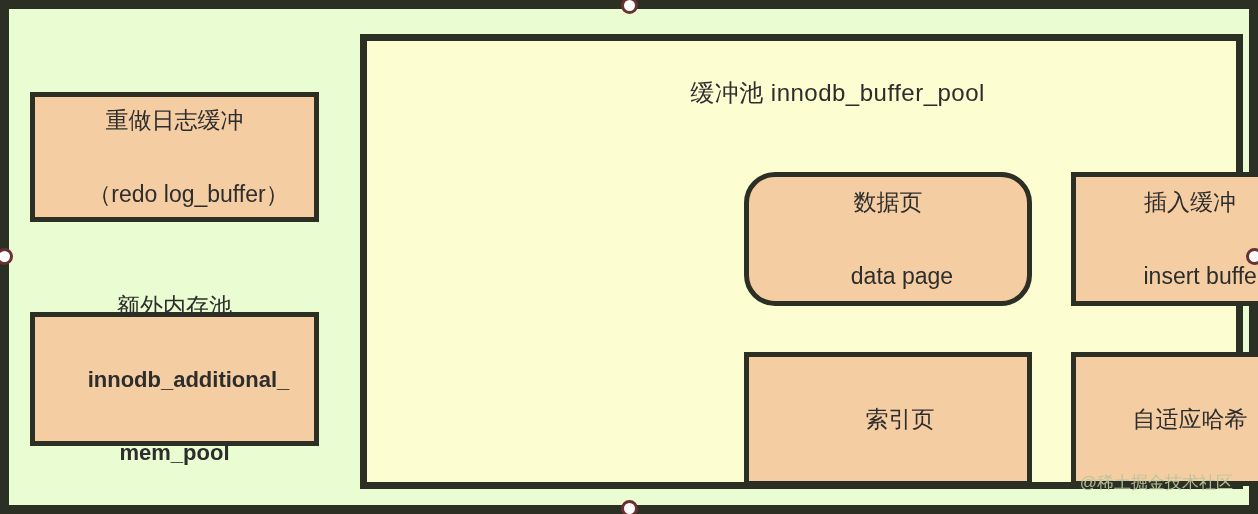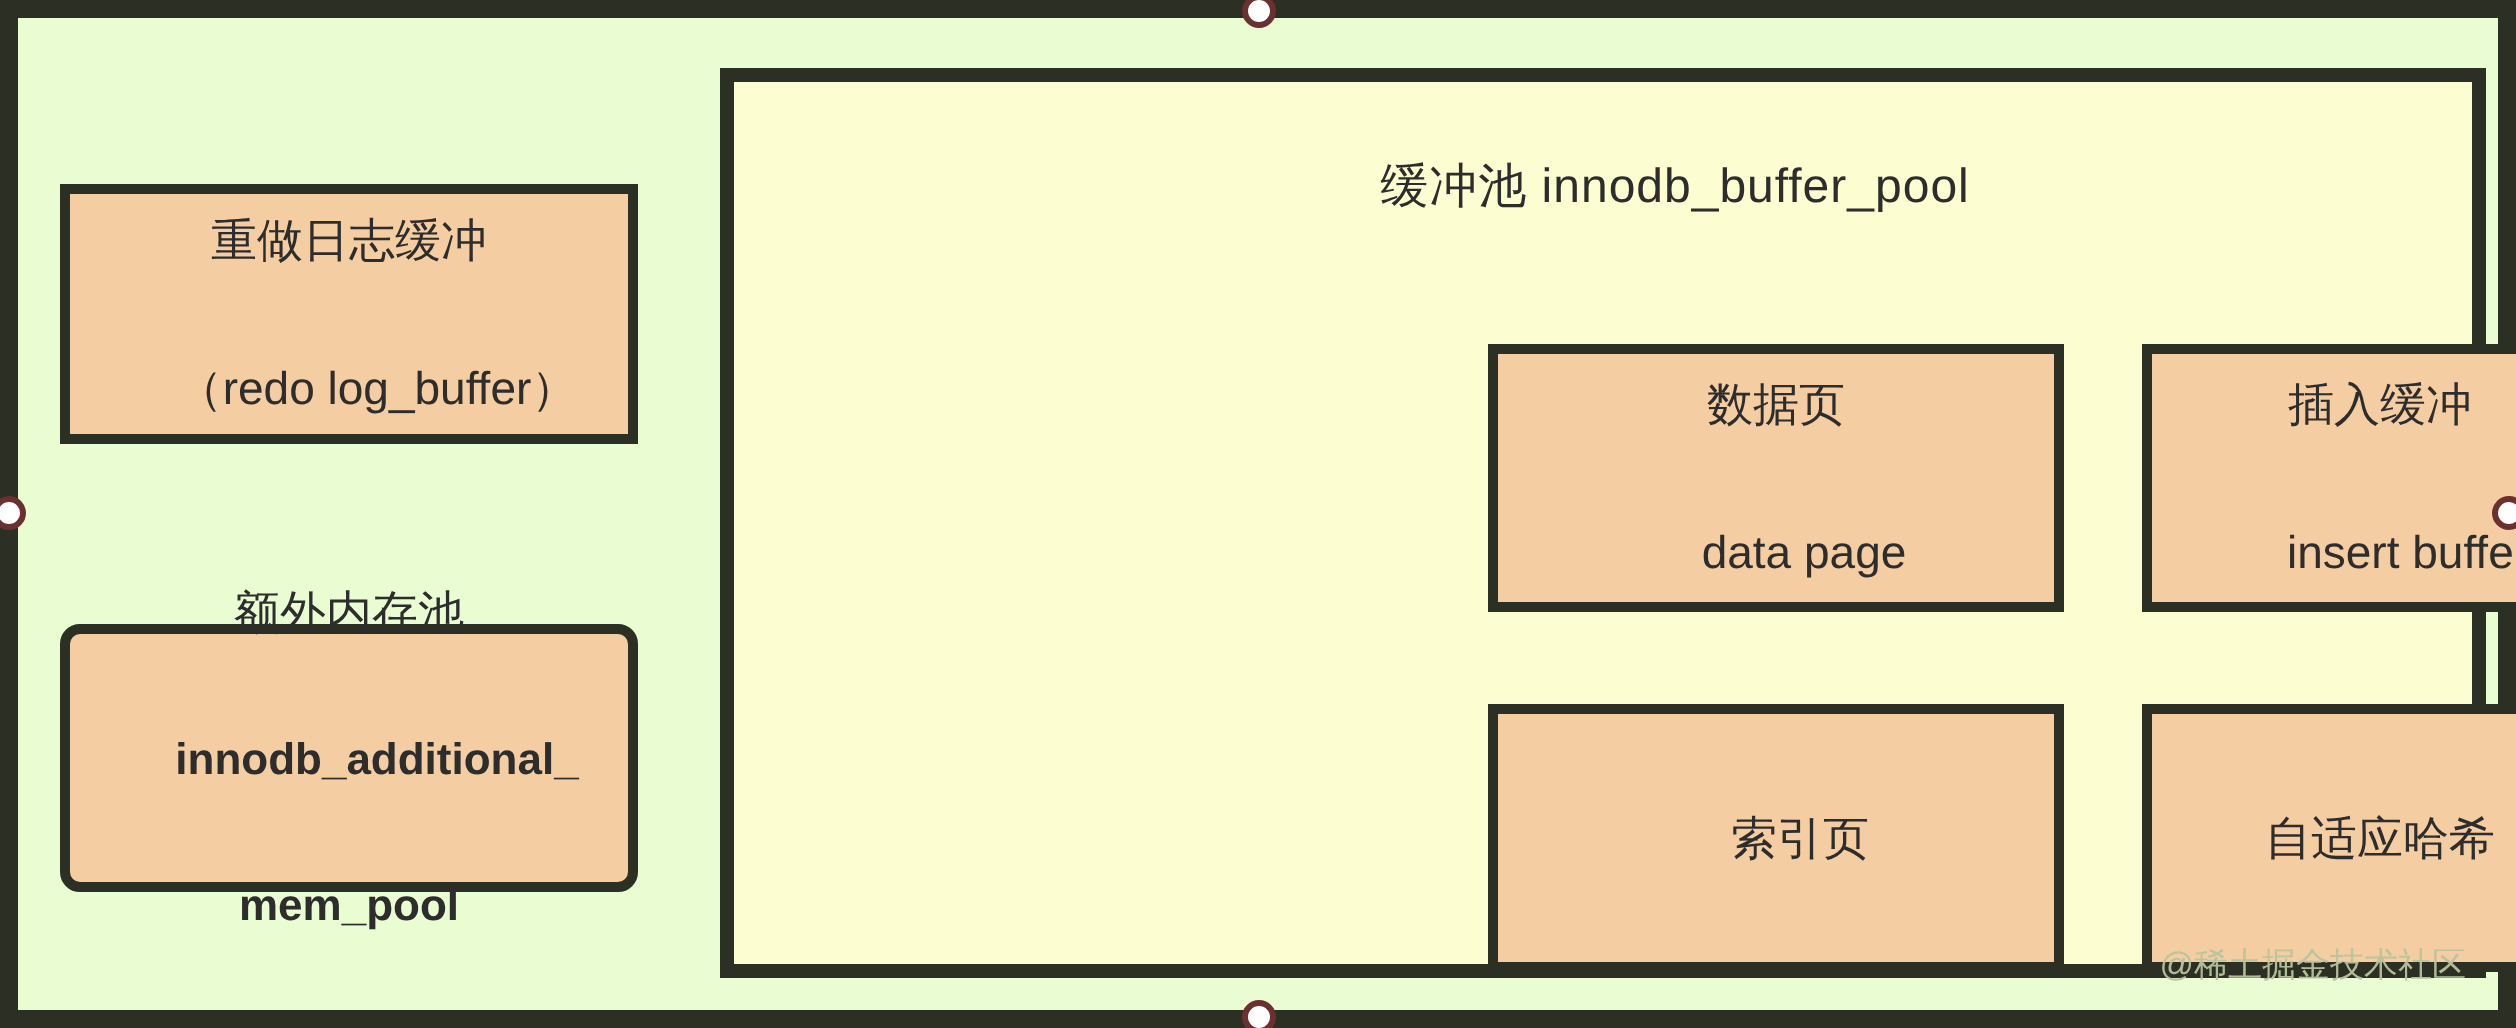--- a/index.html
+++ b/index.html
@@ -105,24 +105,24 @@
     white-space: nowrap;
   }
   .obox.narrow .l2,
   .obox.narrow .l3 {
     font-size: 22px;
     font-weight: bold;
   }
 
   
   #box-redo       { left: 21px;  top: 83px;  width: 289px; height: 130px; }
-  #box-additional { left: 21px;  top: 303px; width: 289px; height: 134px; border-radius: 10px; }
+  #box-additional { left: 21px;  top: 303px; width: 289px; height: 134px; }
 
   
-  #box-datapage     { left: 377px;  top: 131px; width: 288px; height: 134px; }
+  #box-datapage     { left: 377px;  top: 131px; width: 288px; height: 134px; border-radius: 31px; }
   #box-insertbuffer { left: 704px;  top: 131px; width: 238px; height: 134px; }
 
   
   #box-indexpage  { left: 377px;  top: 311px; width: 288px; height: 134px; padding-left: 24px; }
   #box-hash       { left: 704px;  top: 311px; width: 238px; height: 134px; }
 
   
   .watermark {
     position: absolute;
     right: 16px;

